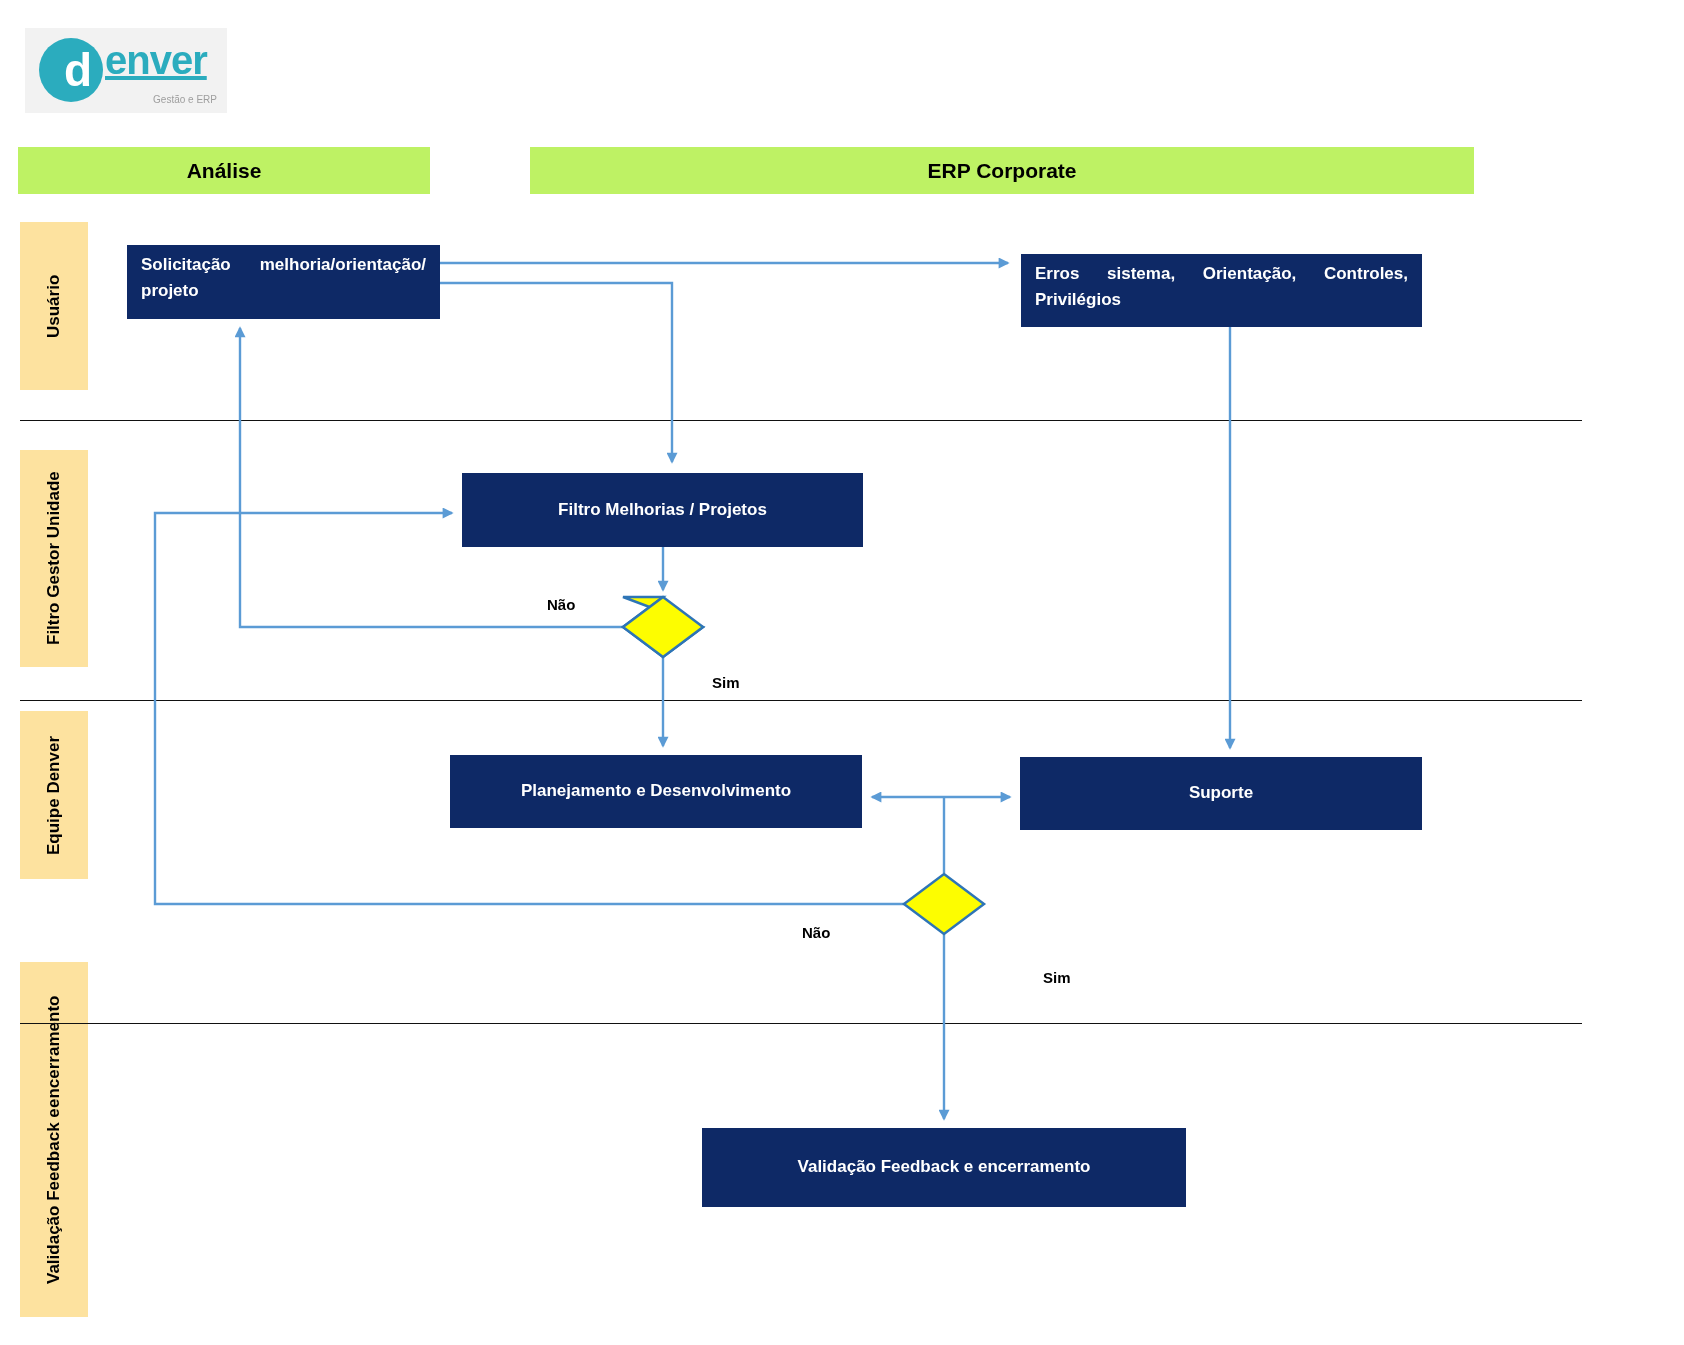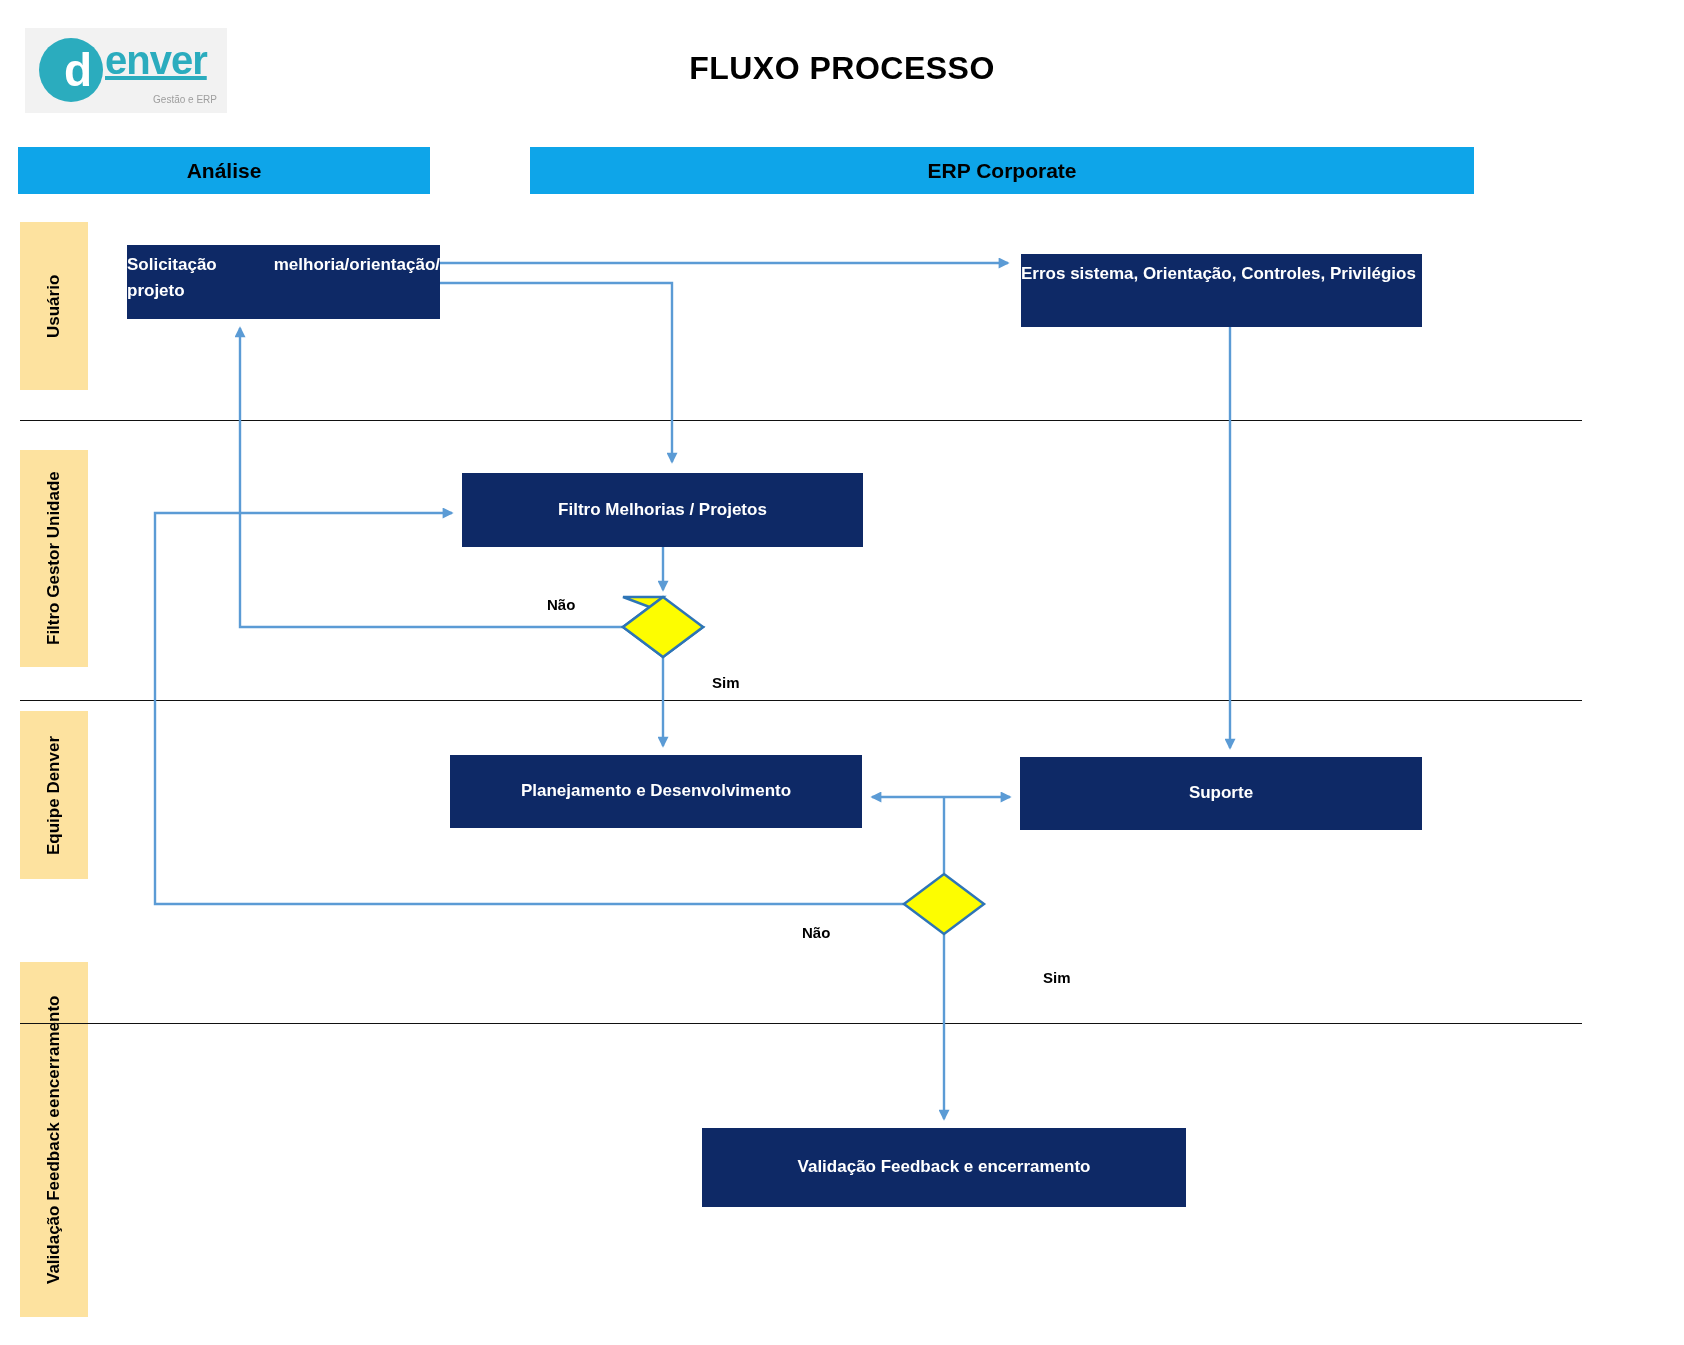--- a/index.html
+++ b/index.html
@@ -19,21 +19,21 @@
     letter-spacing:-1px;line-height:1.2;text-decoration:underline;
   }
   .logo-tagline{position:absolute;right:10px;top:66px;font-size:10px;color:#9e9e9e;}
   
   .page-title{
     position:absolute;left:0;right:0;top:50px;text-align:center;
     font-size:32px;font-weight:bold;color:#000;letter-spacing:.5px;
   }
   
   .band{
-    position:absolute;top:147px;height:47px;background:#0ea5e9;
+    position:absolute;top:147px;height:47px;background:#bef264;
     display:flex;align-items:center;justify-content:center;
     font-size:21px;font-weight:bold;color:#000;
   }
   .band-analise{left:18px;width:412px;}
   .band-erp{left:530px;width:944px;}
   
   .lane-label{
     position:absolute;left:20px;width:68px;background:#fde29f;
     display:flex;align-items:center;justify-content:center;
     writing-mode:vertical-rl;transform:rotate(180deg);
@@ -48,21 +48,21 @@
   .divider-1{top:420px;}
   .divider-2{top:700px;}
   .divider-3{top:1023px;}
   
   .node{
     position:absolute;background:#0e2966;color:#ffffff;font-weight:bold;font-size:17px;
     display:flex;align-items:center;justify-content:center;text-align:left;
     box-sizing:border-box;line-height:1.55;
   }
   .node-justify{
-    display:block;text-align:justify;padding:7px 0;
+    display:block;text-align:justify;padding:7px 14px;
   }
   .node-solicitacao{left:127px;top:245px;width:313px;height:74px;}
   .node-erros{left:1021px;top:254px;width:401px;height:73px;}
   .node-filtro{left:462px;top:473px;width:401px;height:74px;}
   .node-planejamento{left:450px;top:755px;width:412px;height:73px;}
   .node-suporte{left:1020px;top:757px;width:402px;height:73px;}
   .node-validacao{left:702px;top:1128px;width:484px;height:79px;}
   
   .connectors{position:absolute;left:0;top:0;width:1684px;height:1345px;pointer-events:none;}
   
@@ -78,21 +78,20 @@
 <div class="canvas">
 
   <div class="logo">
     <div class="logo-circle">
       <span class="logo-d">d</span>
     </div>
     <span class="logo-rest">enver</span>
     <span class="logo-tagline">Gestão e ERP</span>
   </div>
 
-  <div class="page-title">FLUXO PROCESSO</div>
 
   <div class="band band-analise">Análise</div>
   <div class="band band-erp">ERP Corporate</div>
 
   <div class="lane-label lane-usuario">Usuário</div>
   <div class="lane-label lane-filtro">Filtro Gestor Unidade</div>
   <div class="lane-label lane-equipe">Equipe Denver</div>
   <div class="lane-label lane-validacao">
     <span style="display:block;">Validação Feedback e</span>
     <span style="display:block;">encerramento</span>

